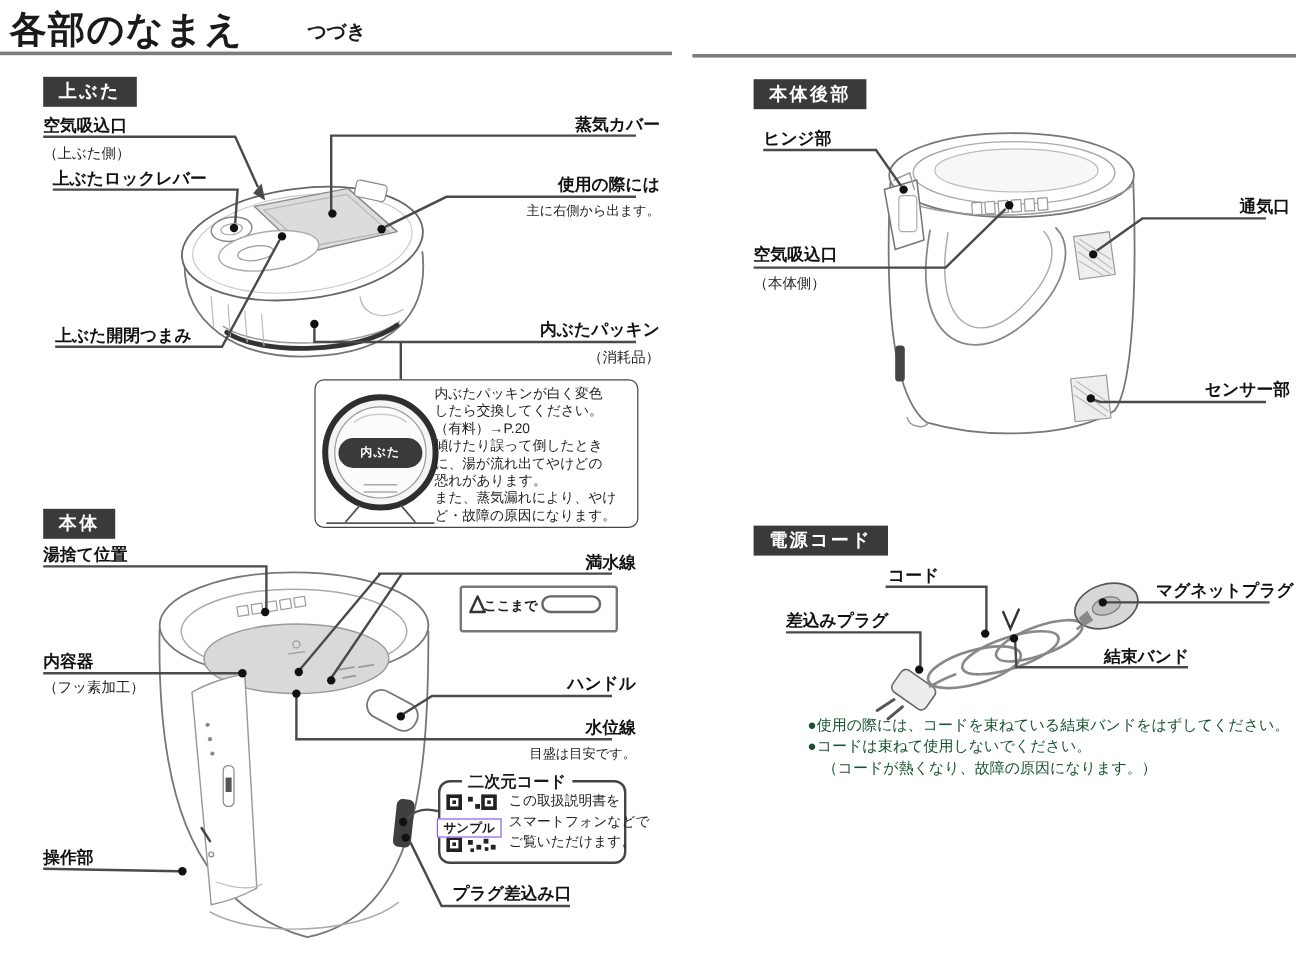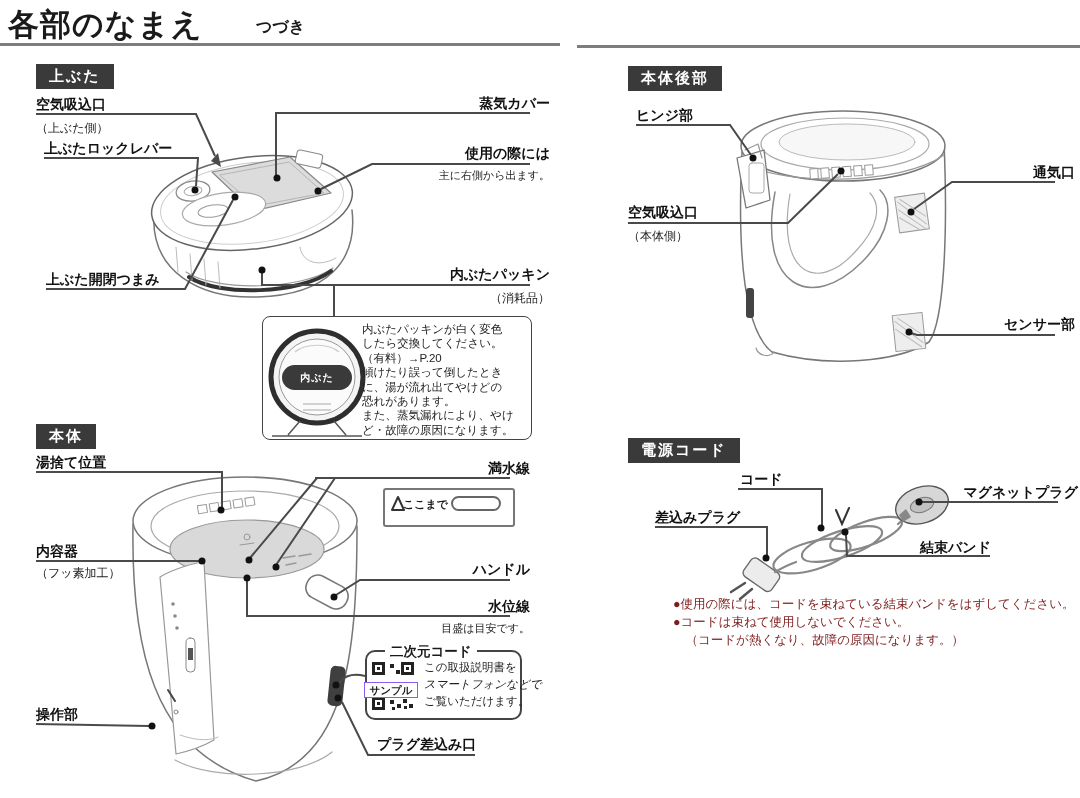--- a/index.html
+++ b/index.html
@@ -21,21 +21,21 @@
   .fullbox{position:absolute;left:383px;top:488px;width:128px;height:35px;border:2px solid #777;
         border-radius:3px;background:transparent;z-index:2;}
   .fullbox-txt{position:absolute;left:403px;top:497px;font-size:11px;font-weight:700;z-index:3;}
   .qrbox{position:absolute;left:365px;top:650px;width:153px;height:66px;border:2px solid #444;
         border-radius:10px;background:transparent;z-index:2;}
   .qrtitle{position:absolute;left:385px;top:643px;font-size:13.5px;font-weight:700;background:#fff;
         padding:0 5px;z-index:3;white-space:nowrap;}
   .qrsample{position:absolute;left:364px;top:682px;width:52px;height:14px;background:#fff;border:1px solid #8b5cf6;
         z-index:4;font-size:10.5px;font-weight:700;text-align:center;line-height:14px;}
   .qrline{position:absolute;font-size:11.5px;z-index:3;white-space:nowrap;color:#222;}
-  .bullet{position:absolute;left:673px;font-size:12.5px;z-index:3;white-space:nowrap;color:#7f1d1d;}
+  .bullet{position:absolute;left:673px;font-size:12.5px;z-index:3;white-space:nowrap;color:#14532d;}
 </style>
 </head>
 <body>
 
 <div class="page">
 
   <svg class="art" width="1080" height="798" viewBox="0 0 1080 798">
 
     <g stroke-linejoin="round" stroke-linecap="round">
       <path d="M154,213 C150,272 200,299 258,297 C326,295 358,262 352,210" fill="#fff" stroke="#777" stroke-width="1.5"></path>
@@ -286,21 +286,21 @@
   <div class="fullbox"></div>
   <div class="fullbox-txt">ここまで</div>
   <div class="lbl" style="right:570px;top:561px;">ハンドル</div>
   <div class="lbl" style="right:570px;top:598px;">水位線</div>
   <div class="note small" style="right:570px;top:621px;">目盛は目安です。</div>
 
   <div class="qrbox"></div>
   <div class="qrtitle">二次元コード</div>
   <div class="qrsample">サンプル</div>
   <div class="qrline" style="left:424px;top:660px;">この取扱説明書を</div>
-  <div class="qrline" style="left:424px;top:677px;font-style:italic;">スマートフォンなどで</div>
+  <div class="qrline" style="left:424px;top:677px;">スマートフォンなどで</div>
   <div class="qrline" style="left:424px;top:694px;">ご覧いただけます。</div>
   <div class="lbl" style="left:377px;top:736px;">プラグ差込み口</div>
 
   <div class="sechead" style="left:628px;top:66px;">本体後部</div>
   <div class="lbl" style="left:636px;top:107px;">ヒンジ部</div>
   <div class="lbl" style="left:628px;top:204px;">空気吸込口</div>
   <div class="note" style="left:628px;top:228px;">（本体側）</div>
   <div class="lbl" style="right:25px;top:164px;">通気口</div>
   <div class="lbl" style="right:25px;top:316px;">センサー部</div>
 

